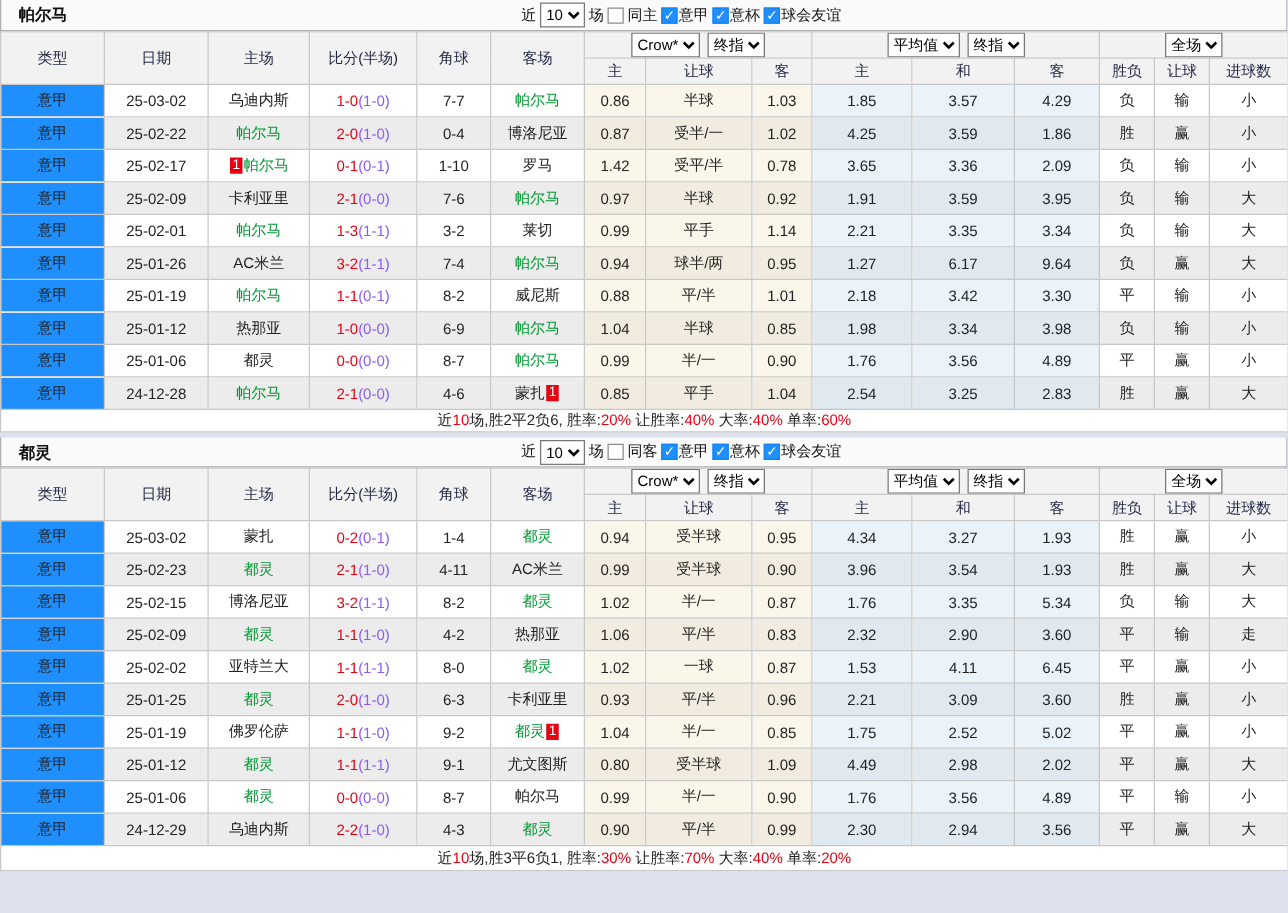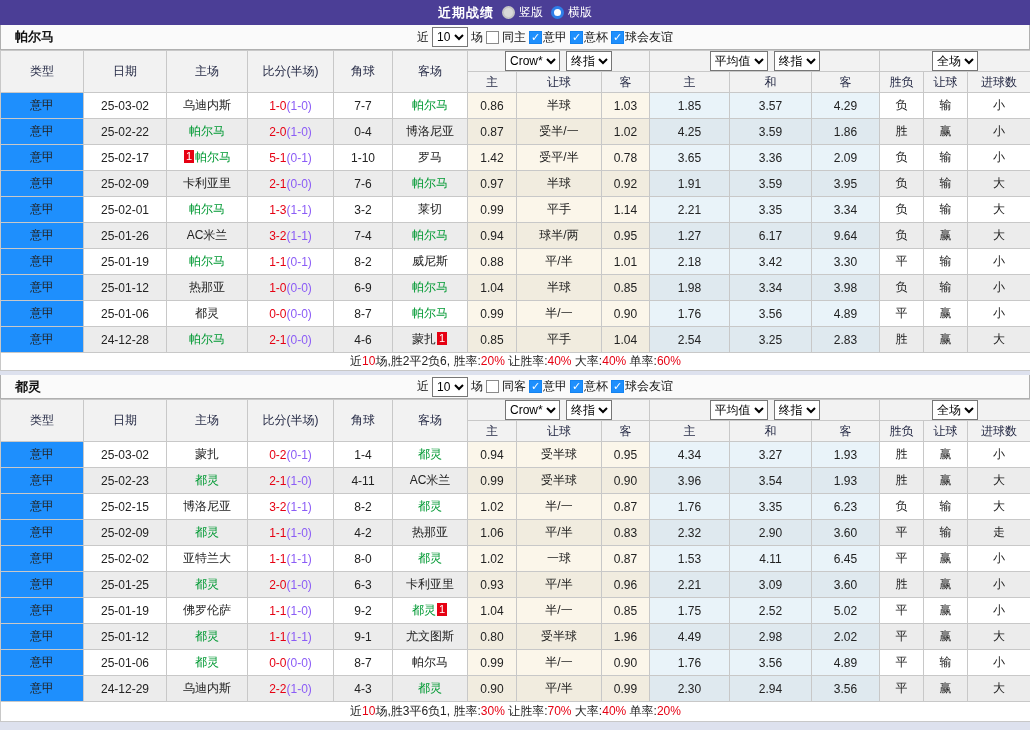--- a/index.html
+++ b/index.html
@@ -49,31 +49,20 @@
   .tbl tfoot td { height:14px; background:#fff; font-size:12px; color:#222; border:1px solid #c8c8c8; }
   .t2 .tbl tfoot td { height:20px;margin-top:43px; }
   .red { color:#e60012; }
   .spacer { height:4px; }
 </style>
 </head>
 <body>
 
 <div class="page" data-name="page">
 
-  <div class="topbar" data-name="top-title-bar">
-    <span class="ttl" data-name="page-title">近期战绩</span>
-    <span class="radio-group" data-name="layout-radio-vertical">
-      <span class="radio on" data-name="radio-selected-icon"></span>
-      <span data-name="layout-vertical-label">竖版</span>
-    </span>
-    <span class="radio-group" data-name="layout-radio-horizontal">
-      <span class="radio" data-name="radio-unselected-icon"></span>
-      <span data-name="layout-horizontal-label">横版</span>
-    </span>
-  </div>
 
   <section class="t1" data-name="team-recent-section-parma">
     <div class="title-row" data-name="team-header-row">
       <span class="team-name" data-name="team-name">帕尔马</span>
       <div class="filters" data-name="filter-controls">
         <span data-name="recent-label">近</span>
         <select data-name="match-count-select"><option selected="">10</option></select>
         <span data-name="games-label">场</span>
         <span class="cb" data-name="same-venue-checkbox"></span>
         <span data-name="same-venue-label">同主</span>
@@ -167,21 +156,21 @@
             <td class="avgc" data-name="avg-draw-cell">3.59</td>
             <td class="avgc" data-name="avg-away-cell">1.86</td>
             <td class="oc-red" data-name="result-cell">胜</td>
             <td class="oc-red" data-name="handicap-result-cell">赢</td>
             <td class="oc-blue" data-name="goals-result-cell">小</td>
           </tr>
           <tr class="odd" data-name="match-row">
             <td class="league" data-name="league-cell">意甲</td>
             <td data-name="date-cell">25-02-17</td>
             <td data-name="home-team-cell"><span class="badge" data-name="red-card-badge">1</span><span class="green" data-name="team-name-text">帕尔马</span></td>
-            <td data-name="score-cell"><span class="sc-main" data-name="fulltime-score">5-1</span><span class="sc-half" data-name="halftime-score">(0-1)</span></td>
+            <td data-name="score-cell"><span class="sc-main" data-name="fulltime-score">0-1</span><span class="sc-half" data-name="halftime-score">(0-1)</span></td>
             <td data-name="corners-cell">1-10</td>
             <td data-name="away-team-cell"><span data-name="team-name-text">罗马</span></td>
             <td class="crow" data-name="odds-home-cell">1.42</td>
             <td class="crow" data-name="handicap-cell">受平/半</td>
             <td class="crow" data-name="odds-away-cell">0.78</td>
             <td class="avgc" data-name="avg-home-cell">3.65</td>
             <td class="avgc" data-name="avg-draw-cell">3.36</td>
             <td class="avgc" data-name="avg-away-cell">2.09</td>
             <td class="oc-blue" data-name="result-cell">负</td>
             <td class="oc-blue" data-name="handicap-result-cell">输</td>
@@ -424,21 +413,21 @@
             <td data-name="date-cell">25-02-15</td>
             <td data-name="home-team-cell"><span data-name="team-name-text">博洛尼亚</span></td>
             <td data-name="score-cell"><span class="sc-main" data-name="fulltime-score">3-2</span><span class="sc-half" data-name="halftime-score">(1-1)</span></td>
             <td data-name="corners-cell">8-2</td>
             <td data-name="away-team-cell"><span class="green" data-name="team-name-text">都灵</span></td>
             <td class="crow" data-name="odds-home-cell">1.02</td>
             <td class="crow" data-name="handicap-cell">半/一</td>
             <td class="crow" data-name="odds-away-cell">0.87</td>
             <td class="avgc" data-name="avg-home-cell">1.76</td>
             <td class="avgc" data-name="avg-draw-cell">3.35</td>
-            <td class="avgc" data-name="avg-away-cell">6.23</td>
+            <td class="avgc" data-name="avg-away-cell">5.34</td>
             <td class="oc-blue" data-name="result-cell">负</td>
             <td class="oc-blue" data-name="handicap-result-cell">输</td>
             <td class="oc-red" data-name="goals-result-cell">大</td>
           </tr>
           <tr class="even" data-name="match-row">
             <td class="league" data-name="league-cell">意甲</td>
             <td data-name="date-cell">25-02-09</td>
             <td data-name="home-team-cell"><span class="green" data-name="team-name-text">都灵</span></td>
             <td data-name="score-cell"><span class="sc-main" data-name="fulltime-score">1-1</span><span class="sc-half" data-name="halftime-score">(1-0)</span></td>
             <td data-name="corners-cell">4-2</td>
@@ -506,21 +495,21 @@
           </tr>
           <tr class="even" data-name="match-row">
             <td class="league" data-name="league-cell">意甲</td>
             <td data-name="date-cell">25-01-12</td>
             <td data-name="home-team-cell"><span class="green" data-name="team-name-text">都灵</span></td>
             <td data-name="score-cell"><span class="sc-main" data-name="fulltime-score">1-1</span><span class="sc-half" data-name="halftime-score">(1-1)</span></td>
             <td data-name="corners-cell">9-1</td>
             <td data-name="away-team-cell"><span data-name="team-name-text">尤文图斯</span></td>
             <td class="crow" data-name="odds-home-cell">0.80</td>
             <td class="crow" data-name="handicap-cell">受半球</td>
-            <td class="crow" data-name="odds-away-cell">1.96</td>
+            <td class="crow" data-name="odds-away-cell">1.09</td>
             <td class="avgc" data-name="avg-home-cell">4.49</td>
             <td class="avgc" data-name="avg-draw-cell">2.98</td>
             <td class="avgc" data-name="avg-away-cell">2.02</td>
             <td class="oc-green" data-name="result-cell">平</td>
             <td class="oc-red" data-name="handicap-result-cell">赢</td>
             <td class="oc-red" data-name="goals-result-cell">大</td>
           </tr>
           <tr class="odd" data-name="match-row">
             <td class="league" data-name="league-cell">意甲</td>
             <td data-name="date-cell">25-01-06</td>

